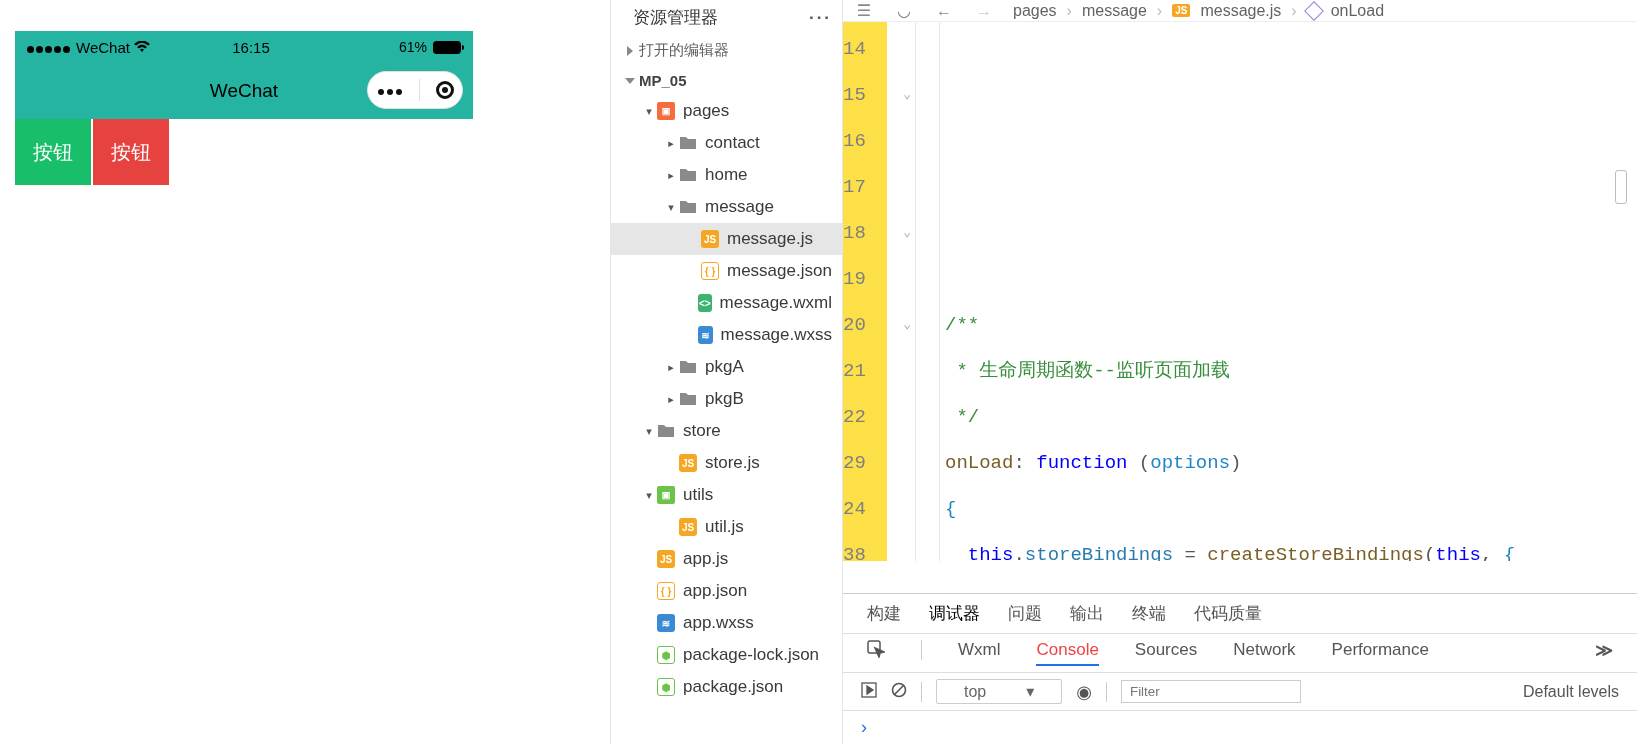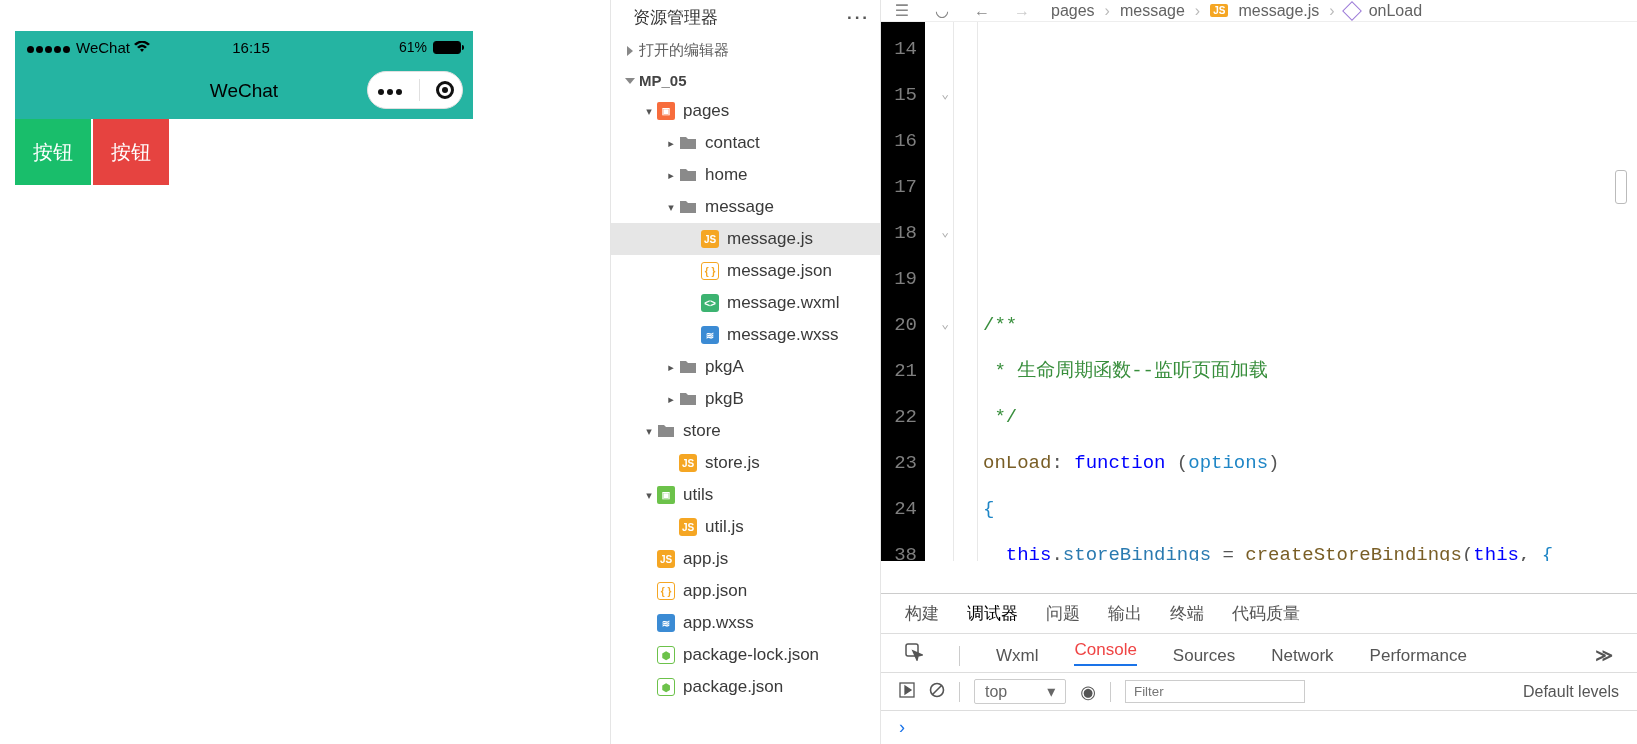--- a/index.html
+++ b/index.html
@@ -25,21 +25,21 @@
   .capsule .menu-dots span { display:inline-block; width:6px; height:6px; border-radius:50%; background:#111; margin:0 1.5px; }
   .capsule .target { width:18px; height:18px; border:3px solid #111; border-radius:50%; position:relative; }
   .capsule .target::after { content:""; position:absolute; top:3px; left:3px; width:6px; height:6px; background:#111; border-radius:50%; }
   
   .page-body { display:flex; }
   .btn { height: 66px; padding: 0 18px; display:flex; align-items:center; justify-content:center; color:#fff; font-size:20px; margin-right: 2px; }
   .btn.green { background:#19be6b; }
   .btn.red   { background:#e64340; }
   
   
-  .explorer { width: 271px; height: 100%; border-left: 1px solid #e5e5e5; border-right: 1px solid #e5e5e5; background:#fff; display:flex; flex-direction:column; }
+  .explorer { width: 233px; height: 100%; border-left: 1px solid #e5e5e5; border-right: 1px solid #e5e5e5; background:#fff; display:flex; flex-direction:column; }
   .exp-header { display:flex; align-items:center; justify-content:space-between; padding: 6px 10px 6px 22px; font-size:17px; }
   .more { letter-spacing:2px; font-weight:bold; color:#555; }
   .exp-sec { padding: 6px 0 6px 16px; color:#606060; font-size:15px; display:flex; align-items:center; gap:6px; }
   .exp-sec .chev { width:0; height:0; border-top:5px solid transparent; border-bottom:5px solid transparent; border-left:6px solid #888; }
   .exp-sec.open .chev { transform: rotate(90deg); }
   .exp-sec.bold { font-weight:700; color:#444; }
   .tree { flex:1; overflow:auto; font-size:17px; color:#3a3a3a; }
   .node { display:flex; align-items:center; height:32px; padding-right:10px; white-space:nowrap; cursor:default; }
   .node.selected { background:#e6e6e6; }
   .twist { width:12px; display:inline-flex; justify-content:center; margin-right:2px; color:#555; font-size:11px; }
@@ -57,44 +57,44 @@
   .crumb-bar .toolbtn { width:22px; display:inline-flex; justify-content:center; }
   .crumb { display:flex; align-items:center; gap:10px; }
   .crumb .sep { color:#bbb; }
   .crumb .fn { color:#636363; }
   .crumb .jsbadge { background:#f5a623; color:#fff; font-size:10px; padding:1px 3px; border-radius:2px; font-weight:bold; }
   .crumb .cube { width:14px; height:14px; border:1.5px solid #9d7cd8; transform:rotate(45deg); }
   
   .code-area { flex:1; display:flex; font-family: Consolas, "Courier New", monospace; font-size:19px; overflow:hidden; }
   .fold-col { width:28px; background:#fff; color:#aaa; text-align:right; padding-top:4px; }
   .fold-col div { height:46px; line-height:46px; padding-right:4px; font-size:13px; }
-  .gutter { width:44px; background:#000000; color:#7f7f7f; text-align:right; padding:4px 8px 0 0; line-height:46px; font-size:19px; }
+  .gutter { width:44px; background:#fde047; color:#7f7f7f; padding:4px 8px 0 0; line-height:46px; font-size:19px; }
   .gutter div { height:46px; }
   .code { flex:1; padding:4px 0 0 30px; line-height:46px; white-space:pre; position:relative; }
   .code .line { height:46px; position:relative; }
   .guide { position:absolute; left:0; top:0; border-left:1px solid #e8e8e8; height:100%; }
   .c-comment { color:#388e3c; }
   .c-key { color:#0000ff; }
   .c-fn  { color:#795e26; }
   .c-param { color:#1f86c6; }
   .c-prop { color:#2a7ab0; }
   .c-this { color:#0000ff; }
   .c-punc { color:#555; }
   .c-brace { color:#1f86c6; }
   .bracket-box { position:absolute; right:10px; top:148px; width:12px; height:34px; border:1px solid #bbb; border-radius:3px; }
   
   
   .bottom { border-top:1px solid #ccc; display:flex; flex-direction:column;margin-top:32px; }
   .panel-tabs { display:flex; gap:28px; padding:8px 24px; font-size:17px; color:#555; border-bottom:1px solid #ddd; }
   .panel-tabs .tab.active { color:#000; font-weight:500; }
-  .dev-tabs { display:flex; align-items:flex-end; gap:36px; padding:6px 24px; font-size:17px; color:#555; border-bottom:1px solid #ddd; }
+  .dev-tabs { display:flex; align-items:flex-start; gap:36px; padding:6px 24px; font-size:17px; color:#555; border-bottom:1px solid #ddd; }
   .dev-tabs .tab.active { color:#ef4444; border-bottom:2px solid #1a73e8; padding-bottom:4px; }
   .dev-tabs .dbl-chev { margin-left:auto; font-weight:bold; }
   .console-toolbar { display:flex; align-items:center; gap:14px; padding:6px 18px; border-bottom:1px solid #ddd; font-size:16px; color:#555; }
-  .sel { display:flex; align-items:center; gap:40px; border:1px solid #ccc; padding:2px 10px; border-radius:2px; color:#666; }
+  .sel { display:flex; align-items:center; gap:40px; border:1px solid #ccc; padding:2px 27px; border-radius:2px; color:#666; }
   .filter { border:1px solid #ccc; padding:3px 8px; color:#888; width:180px; }
   .sep-v { width:1px; height:20px; background:#ccc; }
   .eye { font-size:18px; }
   .console-body { padding:6px 18px; color:#1a73e8; font-size:18px; }
   
   .folder-svg { fill:#8a8a8a; }
 </style>
 </head>
 <body>
 
@@ -296,21 +296,21 @@
     <div class="gutter" id="gutter">
         <div>14</div>
         <div>15</div>
         <div>16</div>
         <div>17</div>
         <div>18</div>
         <div>19</div>
         <div>20</div>
         <div>21</div>
         <div>22</div>
-        <div>23</div>
+        <div>29</div>
         <div>24</div>
         <div>38</div>
       </div>
     <div class="fold-col" id="foldcol">
         <div></div>
         <div>⌄</div>
         <div></div>
         <div></div>
         <div>⌄</div>
         <div></div>

